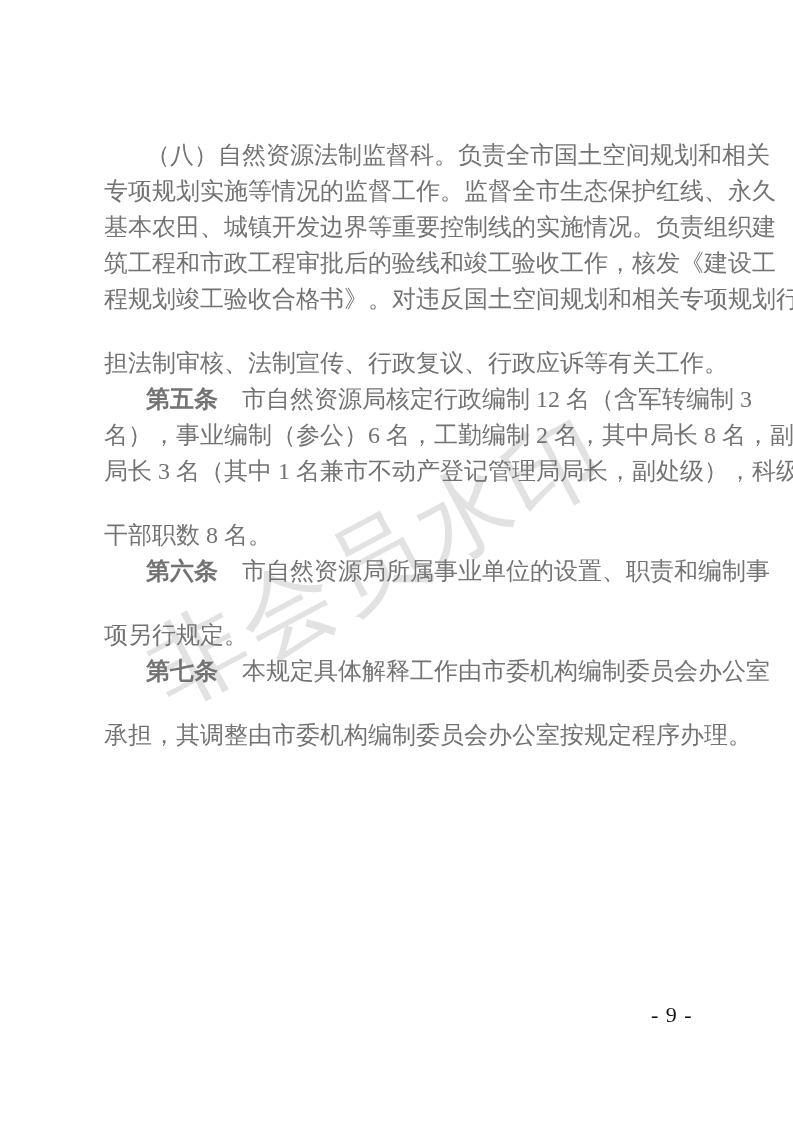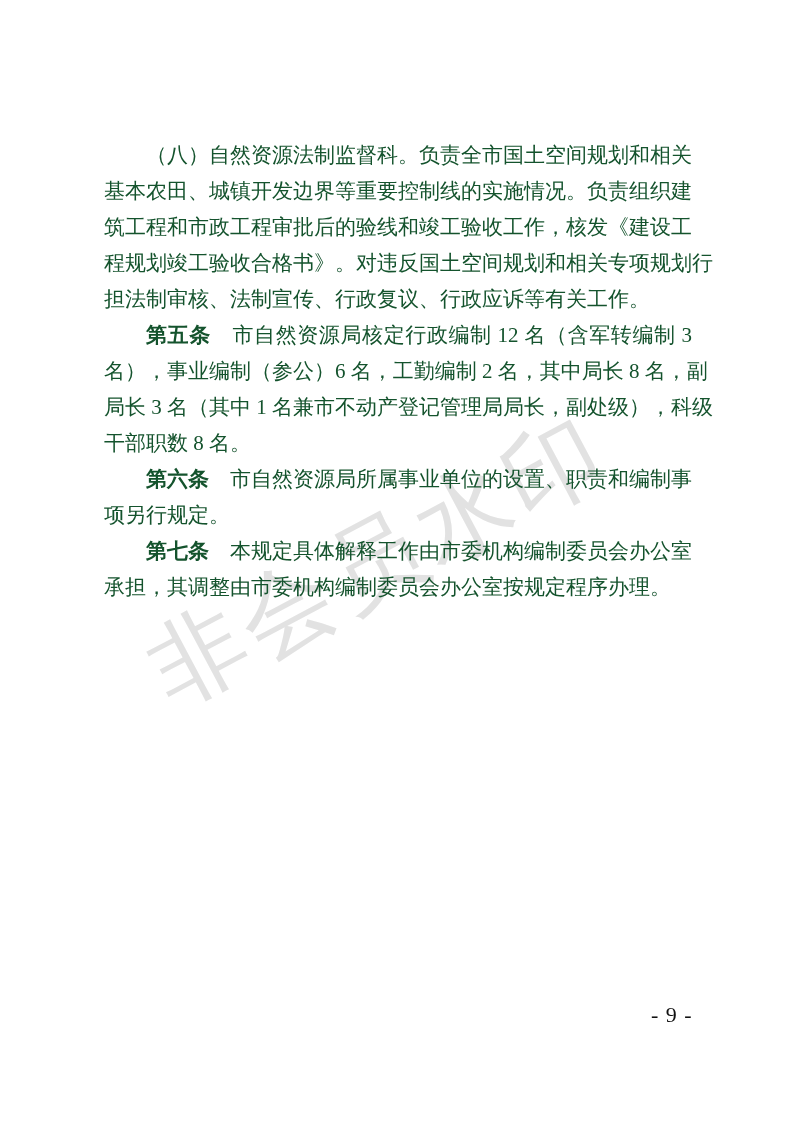--- a/index.html
+++ b/index.html
@@ -34,29 +34,29 @@
     position: absolute;
     left: 104px;
     top: 137px;
     width: 588px;
     z-index: 2;
   }
   .line {
     width: 100%;
     height: 36px;
     line-height: 36px;
-    font-size: 21px;
-    color: #14532d;
+    font-size: 24px;
+    color: #737373;
     text-align: justify;
     text-justify: inter-ideograph;
     box-sizing: border-box;
     white-space: nowrap;
   }
   .fill { text-align-last: justify; }
-  .end  { text-align-last: left; }
+  .end  { text-align-last: left; margin-top: 28px; }
   .ind  { padding-left: 42px; }
   .b { font-weight: bold; }
   .page-number {
     position: absolute;
     left: 651px;
     top: 1002px;
     font-size: 22px;
     letter-spacing: 1px;
     color: #111111;
     z-index: 2;
@@ -65,20 +65,21 @@
 </style>
 </head>
 <body>
 
 <div class="page">
 
   <div class="watermark">非会员水印</div>
 
   <div class="content">
     <div class="line ind fill"><span class="b"></span><span>（八）自然资源法制监督科。负责全市国土空间规划和相关</span></div>
+    <div class="line fill"><span class="b"></span><span>专项规划实施等情况的监督工作。监督全市生态保护红线、永久</span></div>
     <div class="line fill"><span class="b"></span><span>基本农田、城镇开发边界等重要控制线的实施情况。负责组织建</span></div>
     <div class="line fill"><span class="b"></span><span>筑工程和市政工程审批后的验线和竣工验收工作，核发《建设工</span></div>
     <div class="line fill"><span class="b"></span><span>程规划竣工验收合格书》。对违反国土空间规划和相关专项规划行</span></div>
     <div class="line end"><span class="b"></span><span>担法制审核、法制宣传、行政复议、行政应诉等有关工作。</span></div>
     <div class="line ind fill"><span class="b">第五条</span><span>　市自然资源局核定行政编制 12 名（含军转编制 3</span></div>
     <div class="line fill"><span class="b"></span><span>名），事业编制（参公）6 名，工勤编制 2 名，其中局长 8 名，副</span></div>
     <div class="line fill"><span class="b"></span><span>局长 3 名（其中 1 名兼市不动产登记管理局局长，副处级），科级</span></div>
     <div class="line end"><span class="b"></span><span>干部职数 8 名。</span></div>
     <div class="line ind fill"><span class="b">第六条</span><span>　市自然资源局所属事业单位的设置、职责和编制事</span></div>
     <div class="line end"><span class="b"></span><span>项另行规定。</span></div>

